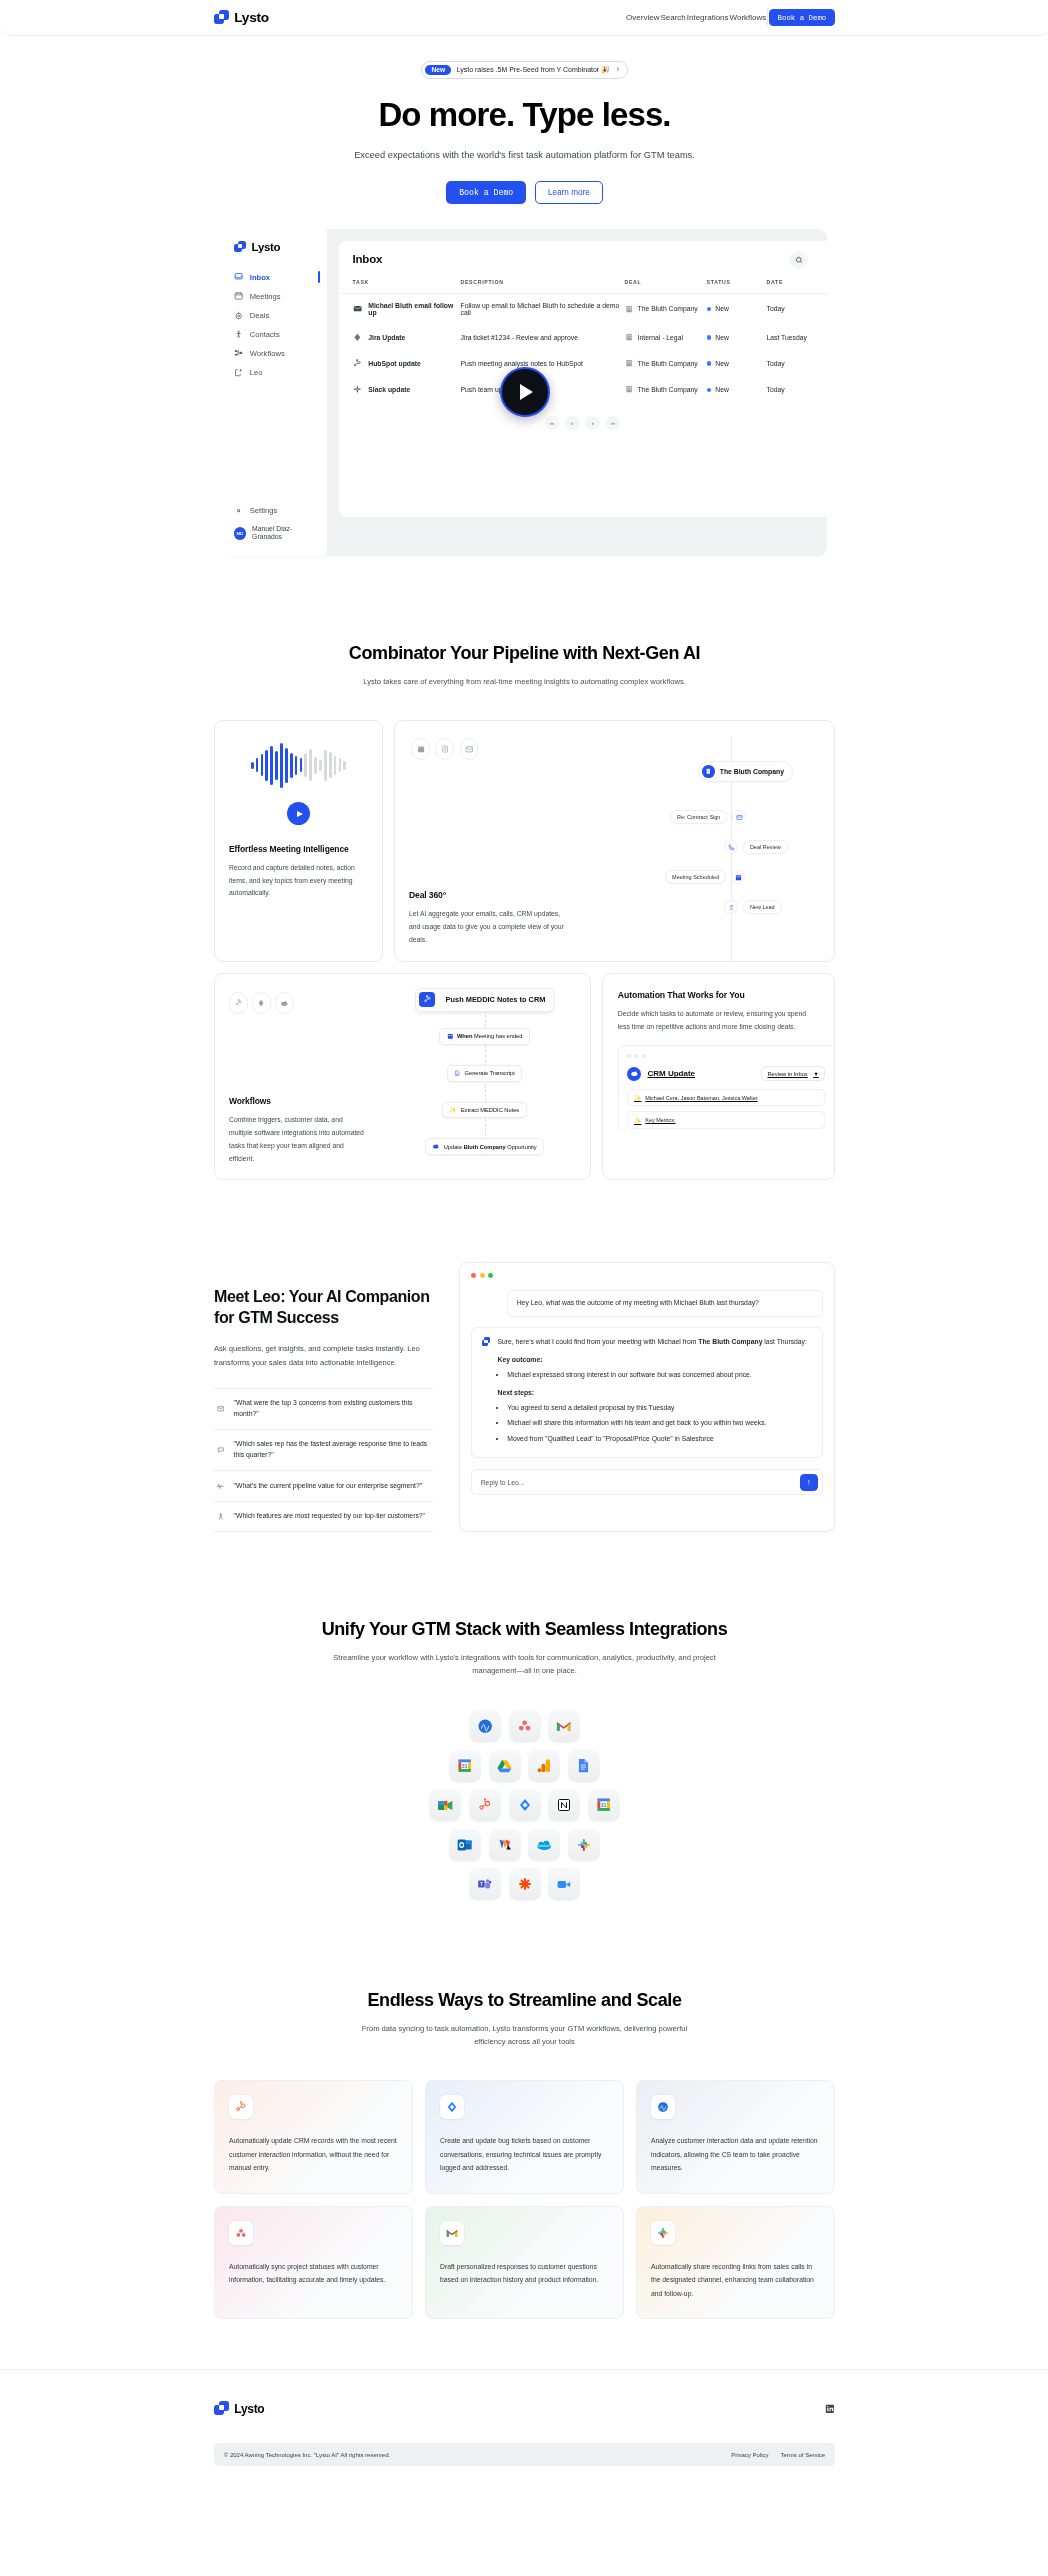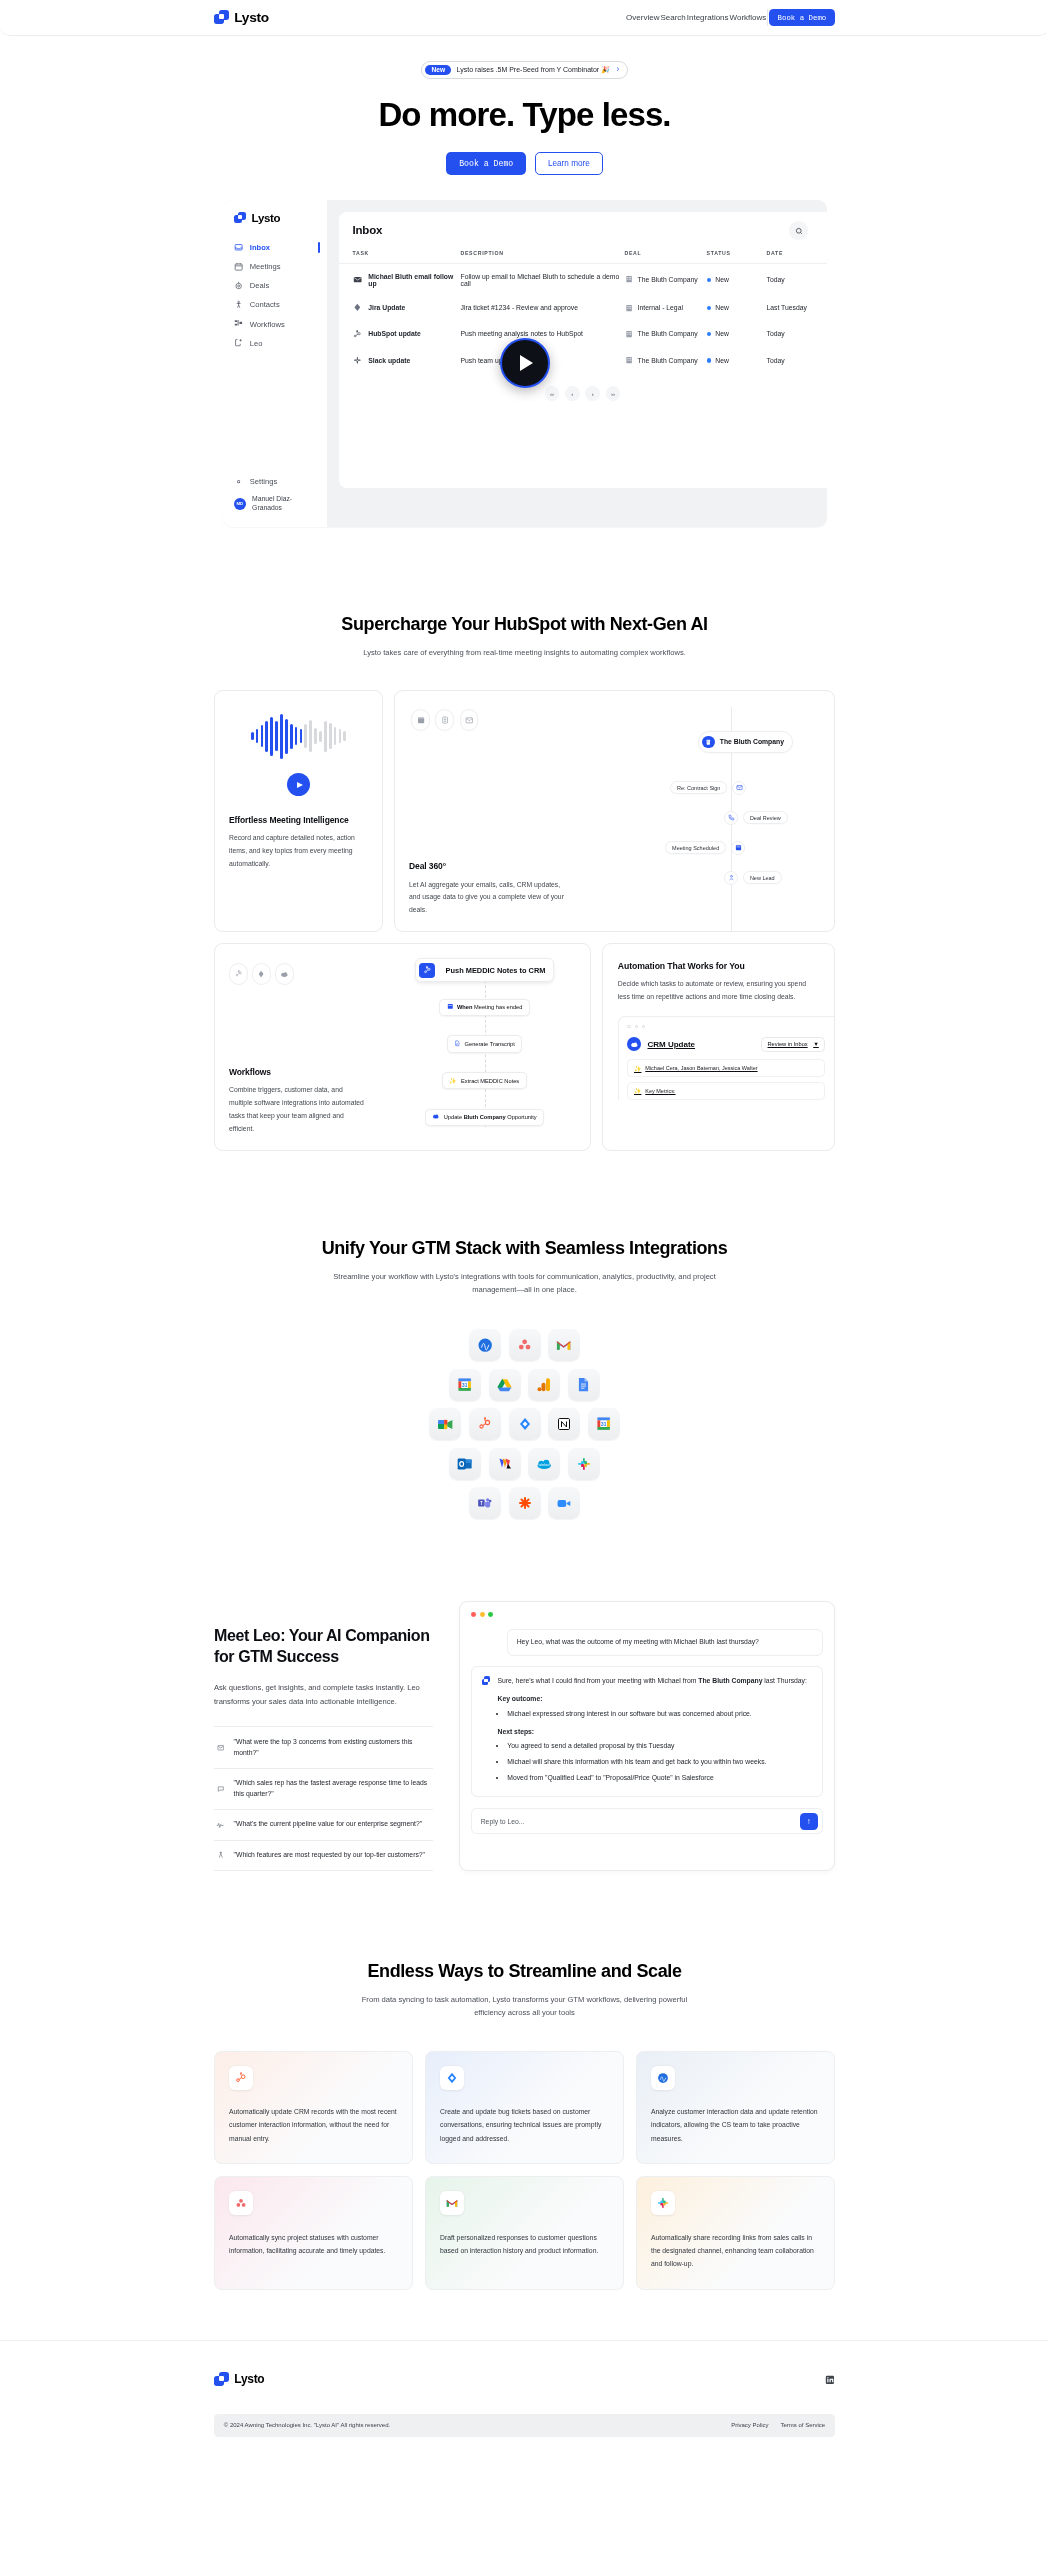--- a/index.html
+++ b/index.html
@@ -234,20 +234,21 @@
     </div>
   </div>
 
   <div class="hero">
     <div class="pill">
       <span class="tag">New</span>
       <span>Lysto raises .5M Pre-Seed from Y Combinator 🎉</span>
       <span class="chev">›</span>
     </div>
     <h1>Do more. Type less.</h1>
+    <div class="sub">Exceed expectations with the world's first task automation platform for GTM teams.</div>
     <div class="hero-actions">
       <button class="btn-primary">Book a Demo</button>
       <button class="btn-outline">Learn more</button>
     </div>
   </div>
 
   <div class="appwrap">
     <div class="appshell">
       <div class="sidebar">
         <div class="brand">
@@ -484,21 +485,21 @@
           </div>
         </div>
       </div>
       <div class="playbtn">
           <div class="tri"></div>
         </div>
     </div>
   </div>
 
   <div class="section" style="margin-top:87px">
-    <div class="sec-title">Supercharge Your HubSpot with Next-Gen AI</div>
+    <div class="sec-title">Combinator Your Pipeline with Next-Gen AI</div>
     <div class="sec-sub">Lysto takes care of everything from real-time meeting insights to automating complex workflows.</div>
 
     <div class="cards-row">
       <div class="card" style="width:169px">
         <div style="padding:19.7px 0 18.6px">
           <div class="wave" id="wave">
               <i style="height: 7.6px;"></i>
               <i style="height: 14px;"></i>
               <i style="height: 22px;"></i>
               <i style="height: 31px;"></i>
@@ -721,196 +722,20 @@
             <div class="crm-row" style="margin-bottom:0">
               <span class="sparkle">✨</span>
               <span>Key Metrics:</span>
             </div>
           </div>
         </div>
       </div>
     </div>
   </div>
 
-  <div class="section" style="margin-top:87px">
-    <div class="sec-title">Unify Your GTM Stack with Seamless Integrations</div>
-    <div class="sec-sub" style="max-width:415px;margin-left:auto;margin-right:auto">Streamline your workflow with Lysto's integrations with tools for communication, analytics, productivity, and project management—all in one place.</div>
-    <div class="int-grid" id="int-grid">
-        <div class="int-row">
-          <div class="int-tile">
-            <svg width="16.4" height="16.4" viewBox="0 0 32 32">
-              <circle cx="16" cy="16" r="13" fill="#1f6fe0"></circle>
-              <path d="M9 20c3-10 5-10 7 0s3 5 7-4" stroke="#fff" stroke-width="1.7" fill="none" stroke-linecap="round"></path>
-            </svg>
-          </div>
-          <div class="int-tile">
-            <svg width="15.3" height="15.3" viewBox="0 0 32 32">
-              <circle cx="16" cy="10" r="5" fill="#f06a6a"></circle>
-              <circle cx="9" cy="21" r="5" fill="#f06a6a"></circle>
-              <circle cx="23" cy="21" r="5" fill="#f06a6a"></circle>
-            </svg>
-          </div>
-          <div class="int-tile">
-            <svg width="15.3" height="12" viewBox="0 0 32 24">
-              <path d="M2 4l14 10L30 4v18h-4V11l-10 7-10-7v11H2z" fill="#4285f4"></path>
-              <path d="M2 4l14 10L30 4" fill="none"></path>
-              <path d="M2 22V4l6 4v14z" fill="#34a853"></path>
-              <path d="M30 22V4l-6 4v14z" fill="#fbbc04"></path>
-              <path d="M2 4l14 10L30 4v3L16 17 2 7z" fill="#ea4335"></path>
-            </svg>
-          </div>
-        </div>
-        <div class="int-row">
-          <div class="int-tile">
-            <svg width="15.3" height="15.3" viewBox="0 0 32 32">
-              <rect x="3" y="3" width="26" height="26" rx="3" fill="#fff" stroke="#e0e0e0"></rect>
-              <rect x="3" y="3" width="26" height="6" fill="#4285f4"></rect>
-              <rect x="3" y="23" width="26" height="6" fill="#34a853"></rect>
-              <rect x="3" y="9" width="6" height="14" fill="#ea4335"></rect>
-              <rect x="23" y="9" width="6" height="14" fill="#fbbc04"></rect>
-              <text x="16" y="21" font-size="10" font-weight="700" fill="#1a73e8" text-anchor="middle" font-family="Liberation Sans, sans-serif">31</text>
-            </svg>
-          </div>
-          <div class="int-tile">
-            <svg width="15.3" height="14" viewBox="0 0 32 28">
-              <path d="M11 2h10l10 17H21z" fill="#fbbc04"></path>
-              <path d="M1 19L11 2l5 8.5L6 27z" fill="#34a853" transform="translate(0,-1)"></path>
-              <path d="M2 19h28l-5 8H7z" fill="#4285f4"></path>
-              <path d="M11 2L1 19h10l5-8.5z" fill="#0f9d58"></path>
-              <path d="M21 2H11l-5 8.5L11 19h10l5-8.5z" fill="none"></path>
-            </svg>
-          </div>
-          <div class="int-tile">
-            <svg width="14" height="15.3" viewBox="0 0 28 30">
-              <rect x="18" y="2" width="8" height="26" rx="4" fill="#f9ab00"></rect>
-              <rect x="9" y="11" width="8" height="17" rx="4" fill="#e37400"></rect>
-              <circle cx="5" cy="24" r="4" fill="#e37400"></circle>
-            </svg>
-          </div>
-          <div class="int-tile">
-            <svg width="13" height="15.3" viewBox="0 0 24 30">
-              <path d="M3 2h11l7 7v19H3z" fill="#4285f4"></path>
-              <path d="M14 2l7 7h-7z" fill="#a1c2fa"></path>
-              <rect x="7" y="13" width="10" height="1.6" fill="#fff"></rect>
-              <rect x="7" y="17" width="10" height="1.6" fill="#fff"></rect>
-              <rect x="7" y="21" width="7" height="1.6" fill="#fff"></rect>
-            </svg>
-          </div>
-        </div>
-        <div class="int-row">
-          <div class="int-tile">
-            <svg width="16.4" height="13" viewBox="0 0 32 24">
-              <path d="M2 5a2 2 0 0 1 2-2h10v8H2z" fill="#4285f4"></path>
-              <path d="M2 11h12v10H4a2 2 0 0 1-2-2z" fill="#0f9d58"></path>
-              <path d="M14 3h6v18h-6z" fill="#fbbc04"></path>
-              <path d="M20 8l10-5v18l-10-5z" fill="#34a853"></path>
-              <path d="M14 3h6v9h-6z" fill="#ea4335"></path>
-            </svg>
-          </div>
-          <div class="int-tile">
-            <svg width="14" height="14" viewBox="0 0 28 28" fill="none" stroke="#ff5c35" stroke-width="2.2">
-              <circle cx="19" cy="11" r="4.2"></circle>
-              <circle cx="7" cy="19" r="3.2"></circle>
-              <path d="M9.5 17.2L15.2 13.3M14 3v4.5"></path>
-              <circle cx="14" cy="2.6" r="2" fill="#ff5c35" stroke="none"></circle>
-            </svg>
-          </div>
-          <div class="int-tile">
-            <svg width="14" height="14" viewBox="0 0 28 28">
-              <path d="M14 2l10 12-10 12L4 14z" fill="#2684ff"></path>
-              <path d="M14 9l5 5-5 5-5-5z" fill="#fff"></path>
-            </svg>
-          </div>
-          <div class="int-tile">
-            <svg width="14" height="14" viewBox="0 0 28 28">
-              <rect x="3" y="3" width="22" height="22" rx="2.5" fill="#fff" stroke="#111" stroke-width="2"></rect>
-              <path d="M9 20V9l10 11V9" stroke="#111" stroke-width="2" fill="none"></path>
-            </svg>
-          </div>
-          <div class="int-tile">
-            <svg width="15.3" height="15.3" viewBox="0 0 32 32">
-              <rect x="3" y="3" width="26" height="26" rx="3" fill="#fff" stroke="#e0e0e0"></rect>
-              <rect x="3" y="3" width="26" height="6" fill="#4285f4"></rect>
-              <rect x="3" y="23" width="26" height="6" fill="#34a853"></rect>
-              <rect x="3" y="9" width="6" height="14" fill="#ea4335"></rect>
-              <rect x="23" y="9" width="6" height="14" fill="#fbbc04"></rect>
-              <text x="16" y="21" font-size="10" font-weight="700" fill="#1a73e8" text-anchor="middle" font-family="Liberation Sans, sans-serif">31</text>
-            </svg>
-          </div>
-        </div>
-        <div class="int-row">
-          <div class="int-tile">
-            <svg width="15.3" height="14" viewBox="0 0 30 28">
-              <rect x="13" y="5" width="16" height="18" rx="1.5" fill="#0f6cbd"></rect>
-              <rect x="13" y="5" width="16" height="7" fill="#2b88d8"></rect>
-              <rect x="1" y="3" width="16" height="22" rx="2.5" fill="#0364b8"></rect>
-              <ellipse cx="9" cy="14" rx="5" ry="6" fill="#fff"></ellipse>
-              <ellipse cx="9" cy="14" rx="2.6" ry="3.6" fill="#0364b8"></ellipse>
-            </svg>
-          </div>
-          <div class="int-tile">
-            <svg width="14" height="13" viewBox="0 0 28 26">
-              <path d="M3 3l5 18 4-14z" fill="#3b54f0"></path>
-              <path d="M9 3l5 18 4-14z" fill="#f59e0b"></path>
-              <path d="M15 3l5 18 4-14z" fill="#ef4444"></path>
-              <path d="M20 14l6 9h-9z" fill="#111"></path>
-            </svg>
-          </div>
-          <div class="int-tile">
-            <svg width="16.4" height="12" viewBox="0 0 32 22">
-              <ellipse cx="16" cy="14" rx="13" ry="7" fill="#00a1e0"></ellipse>
-              <circle cx="10" cy="10" r="5.2" fill="#00a1e0"></circle>
-              <circle cx="20" cy="8.5" r="6" fill="#00a1e0"></circle>
-              <text x="16" y="15" font-size="5" fill="#fff" text-anchor="middle" font-family="Liberation Sans, sans-serif">salesforce</text>
-            </svg>
-          </div>
-          <div class="int-tile">
-            <svg width="14" height="14" viewBox="0 0 28 28">
-              <rect x="2" y="12" width="9" height="3.6" rx="1.8" fill="#36c5f0"></rect>
-              <rect x="17" y="12" width="9" height="3.6" rx="1.8" fill="#ecb22e"></rect>
-              <rect x="12" y="2" width="3.6" height="9" rx="1.8" fill="#2eb67d"></rect>
-              <rect x="12" y="17" width="3.6" height="9" rx="1.8" fill="#e01e5a"></rect>
-              <rect x="8" y="8" width="6" height="6" rx="2" fill="#36c5f0"></rect>
-              <rect x="14" y="8" width="6" height="6" rx="2" fill="#2eb67d"></rect>
-              <rect x="8" y="14" width="6" height="6" rx="2" fill="#e01e5a"></rect>
-              <rect x="14" y="14" width="6" height="6" rx="2" fill="#ecb22e"></rect>
-            </svg>
-          </div>
-        </div>
-        <div class="int-row">
-          <div class="int-tile">
-            <svg width="15.3" height="13" viewBox="0 0 30 26">
-              <rect x="2" y="5" width="14" height="14" rx="2" fill="#5059c9" opacity=".0"></rect>
-              <rect x="2" y="5" width="13" height="14" rx="2" fill="#4b53bc"></rect>
-              <text x="8.5" y="15.5" font-size="9" fill="#fff" font-weight="700" text-anchor="middle" font-family="Liberation Sans, sans-serif">T</text>
-              <circle cx="21" cy="6" r="3.3" fill="#7b83eb"></circle>
-              <circle cx="26" cy="8" r="2.5" fill="#5059c9"></circle>
-              <path d="M16 10h10v7a4 4 0 0 1-4 4h-2a4 4 0 0 1-4-4z" fill="#7b83eb"></path>
-            </svg>
-          </div>
-          <div class="int-tile">
-            <svg width="14" height="14" viewBox="0 0 28 28">
-              <g fill="#ff4a00">
-                <rect x="12" y="2" width="4" height="24" rx="2"></rect>
-                <rect x="2" y="12" width="24" height="4" rx="2"></rect>
-                <rect x="12" y="2" width="4" height="24" rx="2" transform="rotate(45 14 14)"></rect>
-                <rect x="12" y="2" width="4" height="24" rx="2" transform="rotate(-45 14 14)"></rect>
-              </g>
-            </svg>
-          </div>
-          <div class="int-tile">
-            <svg width="15.3" height="13" viewBox="0 0 30 24">
-              <rect x="3" y="5" width="17" height="14" rx="4" fill="#2d8cff"></rect>
-              <path d="M21 11l7-4v10l-7-4z" fill="#2d8cff"></path>
-            </svg>
-          </div>
-        </div>
-      </div>
-  </div>
-
   <div class="section" style="margin-top:82px">
     <div class="leo-wrap">
       <div class="leo-left">
         <h2>Meet Leo: Your AI Companion for GTM Success</h2>
         <div class="p">Ask questions, get insights, and complete tasks instantly. Leo transforms your sales data into actionable intelligence.</div>
         <div class="leo-qs">
           <div class="leo-q">
             <span class="qic">
                 <svg width="7.6" height="7.6" viewBox="0 0 24 24" fill="none" stroke="currentColor" stroke-width="2">
                   <rect x="3" y="5" width="18" height="14" rx="2"></rect>
@@ -975,20 +800,196 @@
           </div>
         </div>
         <div class="reply-box">
           <span class="ph">Reply to Leo...</span>
           <span class="send-btn">↑</span>
         </div>
       </div>
     </div>
   </div>
 
+  <div class="section" style="margin-top:87px">
+    <div class="sec-title">Unify Your GTM Stack with Seamless Integrations</div>
+    <div class="sec-sub" style="max-width:415px;margin-left:auto;margin-right:auto">Streamline your workflow with Lysto's integrations with tools for communication, analytics, productivity, and project management—all in one place.</div>
+    <div class="int-grid" id="int-grid">
+        <div class="int-row">
+          <div class="int-tile">
+            <svg width="16.4" height="16.4" viewBox="0 0 32 32">
+              <circle cx="16" cy="16" r="13" fill="#1f6fe0"></circle>
+              <path d="M9 20c3-10 5-10 7 0s3 5 7-4" stroke="#fff" stroke-width="1.7" fill="none" stroke-linecap="round"></path>
+            </svg>
+          </div>
+          <div class="int-tile">
+            <svg width="15.3" height="15.3" viewBox="0 0 32 32">
+              <circle cx="16" cy="10" r="5" fill="#f06a6a"></circle>
+              <circle cx="9" cy="21" r="5" fill="#f06a6a"></circle>
+              <circle cx="23" cy="21" r="5" fill="#f06a6a"></circle>
+            </svg>
+          </div>
+          <div class="int-tile">
+            <svg width="15.3" height="12" viewBox="0 0 32 24">
+              <path d="M2 4l14 10L30 4v18h-4V11l-10 7-10-7v11H2z" fill="#4285f4"></path>
+              <path d="M2 4l14 10L30 4" fill="none"></path>
+              <path d="M2 22V4l6 4v14z" fill="#34a853"></path>
+              <path d="M30 22V4l-6 4v14z" fill="#fbbc04"></path>
+              <path d="M2 4l14 10L30 4v3L16 17 2 7z" fill="#ea4335"></path>
+            </svg>
+          </div>
+        </div>
+        <div class="int-row">
+          <div class="int-tile">
+            <svg width="15.3" height="15.3" viewBox="0 0 32 32">
+              <rect x="3" y="3" width="26" height="26" rx="3" fill="#fff" stroke="#e0e0e0"></rect>
+              <rect x="3" y="3" width="26" height="6" fill="#4285f4"></rect>
+              <rect x="3" y="23" width="26" height="6" fill="#34a853"></rect>
+              <rect x="3" y="9" width="6" height="14" fill="#ea4335"></rect>
+              <rect x="23" y="9" width="6" height="14" fill="#fbbc04"></rect>
+              <text x="16" y="21" font-size="10" font-weight="700" fill="#1a73e8" text-anchor="middle" font-family="Liberation Sans, sans-serif">31</text>
+            </svg>
+          </div>
+          <div class="int-tile">
+            <svg width="15.3" height="14" viewBox="0 0 32 28">
+              <path d="M11 2h10l10 17H21z" fill="#fbbc04"></path>
+              <path d="M1 19L11 2l5 8.5L6 27z" fill="#34a853" transform="translate(0,-1)"></path>
+              <path d="M2 19h28l-5 8H7z" fill="#4285f4"></path>
+              <path d="M11 2L1 19h10l5-8.5z" fill="#0f9d58"></path>
+              <path d="M21 2H11l-5 8.5L11 19h10l5-8.5z" fill="none"></path>
+            </svg>
+          </div>
+          <div class="int-tile">
+            <svg width="14" height="15.3" viewBox="0 0 28 30">
+              <rect x="18" y="2" width="8" height="26" rx="4" fill="#f9ab00"></rect>
+              <rect x="9" y="11" width="8" height="17" rx="4" fill="#e37400"></rect>
+              <circle cx="5" cy="24" r="4" fill="#e37400"></circle>
+            </svg>
+          </div>
+          <div class="int-tile">
+            <svg width="13" height="15.3" viewBox="0 0 24 30">
+              <path d="M3 2h11l7 7v19H3z" fill="#4285f4"></path>
+              <path d="M14 2l7 7h-7z" fill="#a1c2fa"></path>
+              <rect x="7" y="13" width="10" height="1.6" fill="#fff"></rect>
+              <rect x="7" y="17" width="10" height="1.6" fill="#fff"></rect>
+              <rect x="7" y="21" width="7" height="1.6" fill="#fff"></rect>
+            </svg>
+          </div>
+        </div>
+        <div class="int-row">
+          <div class="int-tile">
+            <svg width="16.4" height="13" viewBox="0 0 32 24">
+              <path d="M2 5a2 2 0 0 1 2-2h10v8H2z" fill="#4285f4"></path>
+              <path d="M2 11h12v10H4a2 2 0 0 1-2-2z" fill="#0f9d58"></path>
+              <path d="M14 3h6v18h-6z" fill="#fbbc04"></path>
+              <path d="M20 8l10-5v18l-10-5z" fill="#34a853"></path>
+              <path d="M14 3h6v9h-6z" fill="#ea4335"></path>
+            </svg>
+          </div>
+          <div class="int-tile">
+            <svg width="14" height="14" viewBox="0 0 28 28" fill="none" stroke="#ff5c35" stroke-width="2.2">
+              <circle cx="19" cy="11" r="4.2"></circle>
+              <circle cx="7" cy="19" r="3.2"></circle>
+              <path d="M9.5 17.2L15.2 13.3M14 3v4.5"></path>
+              <circle cx="14" cy="2.6" r="2" fill="#ff5c35" stroke="none"></circle>
+            </svg>
+          </div>
+          <div class="int-tile">
+            <svg width="14" height="14" viewBox="0 0 28 28">
+              <path d="M14 2l10 12-10 12L4 14z" fill="#2684ff"></path>
+              <path d="M14 9l5 5-5 5-5-5z" fill="#fff"></path>
+            </svg>
+          </div>
+          <div class="int-tile">
+            <svg width="14" height="14" viewBox="0 0 28 28">
+              <rect x="3" y="3" width="22" height="22" rx="2.5" fill="#fff" stroke="#111" stroke-width="2"></rect>
+              <path d="M9 20V9l10 11V9" stroke="#111" stroke-width="2" fill="none"></path>
+            </svg>
+          </div>
+          <div class="int-tile">
+            <svg width="15.3" height="15.3" viewBox="0 0 32 32">
+              <rect x="3" y="3" width="26" height="26" rx="3" fill="#fff" stroke="#e0e0e0"></rect>
+              <rect x="3" y="3" width="26" height="6" fill="#4285f4"></rect>
+              <rect x="3" y="23" width="26" height="6" fill="#34a853"></rect>
+              <rect x="3" y="9" width="6" height="14" fill="#ea4335"></rect>
+              <rect x="23" y="9" width="6" height="14" fill="#fbbc04"></rect>
+              <text x="16" y="21" font-size="10" font-weight="700" fill="#1a73e8" text-anchor="middle" font-family="Liberation Sans, sans-serif">31</text>
+            </svg>
+          </div>
+        </div>
+        <div class="int-row">
+          <div class="int-tile">
+            <svg width="15.3" height="14" viewBox="0 0 30 28">
+              <rect x="13" y="5" width="16" height="18" rx="1.5" fill="#0f6cbd"></rect>
+              <rect x="13" y="5" width="16" height="7" fill="#2b88d8"></rect>
+              <rect x="1" y="3" width="16" height="22" rx="2.5" fill="#0364b8"></rect>
+              <ellipse cx="9" cy="14" rx="5" ry="6" fill="#fff"></ellipse>
+              <ellipse cx="9" cy="14" rx="2.6" ry="3.6" fill="#0364b8"></ellipse>
+            </svg>
+          </div>
+          <div class="int-tile">
+            <svg width="14" height="13" viewBox="0 0 28 26">
+              <path d="M3 3l5 18 4-14z" fill="#3b54f0"></path>
+              <path d="M9 3l5 18 4-14z" fill="#f59e0b"></path>
+              <path d="M15 3l5 18 4-14z" fill="#ef4444"></path>
+              <path d="M20 14l6 9h-9z" fill="#111"></path>
+            </svg>
+          </div>
+          <div class="int-tile">
+            <svg width="16.4" height="12" viewBox="0 0 32 22">
+              <ellipse cx="16" cy="14" rx="13" ry="7" fill="#00a1e0"></ellipse>
+              <circle cx="10" cy="10" r="5.2" fill="#00a1e0"></circle>
+              <circle cx="20" cy="8.5" r="6" fill="#00a1e0"></circle>
+              <text x="16" y="15" font-size="5" fill="#fff" text-anchor="middle" font-family="Liberation Sans, sans-serif">salesforce</text>
+            </svg>
+          </div>
+          <div class="int-tile">
+            <svg width="14" height="14" viewBox="0 0 28 28">
+              <rect x="2" y="12" width="9" height="3.6" rx="1.8" fill="#36c5f0"></rect>
+              <rect x="17" y="12" width="9" height="3.6" rx="1.8" fill="#ecb22e"></rect>
+              <rect x="12" y="2" width="3.6" height="9" rx="1.8" fill="#2eb67d"></rect>
+              <rect x="12" y="17" width="3.6" height="9" rx="1.8" fill="#e01e5a"></rect>
+              <rect x="8" y="8" width="6" height="6" rx="2" fill="#36c5f0"></rect>
+              <rect x="14" y="8" width="6" height="6" rx="2" fill="#2eb67d"></rect>
+              <rect x="8" y="14" width="6" height="6" rx="2" fill="#e01e5a"></rect>
+              <rect x="14" y="14" width="6" height="6" rx="2" fill="#ecb22e"></rect>
+            </svg>
+          </div>
+        </div>
+        <div class="int-row">
+          <div class="int-tile">
+            <svg width="15.3" height="13" viewBox="0 0 30 26">
+              <rect x="2" y="5" width="14" height="14" rx="2" fill="#5059c9" opacity=".0"></rect>
+              <rect x="2" y="5" width="13" height="14" rx="2" fill="#4b53bc"></rect>
+              <text x="8.5" y="15.5" font-size="9" fill="#fff" font-weight="700" text-anchor="middle" font-family="Liberation Sans, sans-serif">T</text>
+              <circle cx="21" cy="6" r="3.3" fill="#7b83eb"></circle>
+              <circle cx="26" cy="8" r="2.5" fill="#5059c9"></circle>
+              <path d="M16 10h10v7a4 4 0 0 1-4 4h-2a4 4 0 0 1-4-4z" fill="#7b83eb"></path>
+            </svg>
+          </div>
+          <div class="int-tile">
+            <svg width="14" height="14" viewBox="0 0 28 28">
+              <g fill="#ff4a00">
+                <rect x="12" y="2" width="4" height="24" rx="2"></rect>
+                <rect x="2" y="12" width="24" height="4" rx="2"></rect>
+                <rect x="12" y="2" width="4" height="24" rx="2" transform="rotate(45 14 14)"></rect>
+                <rect x="12" y="2" width="4" height="24" rx="2" transform="rotate(-45 14 14)"></rect>
+              </g>
+            </svg>
+          </div>
+          <div class="int-tile">
+            <svg width="15.3" height="13" viewBox="0 0 30 24">
+              <rect x="3" y="5" width="17" height="14" rx="4" fill="#2d8cff"></rect>
+              <path d="M21 11l7-4v10l-7-4z" fill="#2d8cff"></path>
+            </svg>
+          </div>
+        </div>
+      </div>
+  </div>
+
   <div class="section" style="margin-top:90px">
     <div class="sec-title">Endless Ways to Streamline and Scale</div>
     <div class="sec-sub" style="max-width:350px;margin-left:auto;margin-right:auto">From data syncing to task automation, Lysto transforms your GTM workflows, delivering powerful efficiency across all your tools</div>
     <div class="uc-grid" id="uc-grid">
         <div class="uc-card" style="background: linear-gradient(135deg, rgb(253, 238, 232) 0%, rgb(250, 251, 252) 62%);">
           <div class="uc-ic">
             <svg width="12" height="12" viewBox="0 0 28 28" fill="none" stroke="#ff5c35" stroke-width="2.2">
               <circle cx="19" cy="11" r="4.2"></circle>
               <circle cx="7" cy="19" r="3.2"></circle>
               <path d="M9.5 17.2L15.2 13.3M14 3v4.5"></path>

